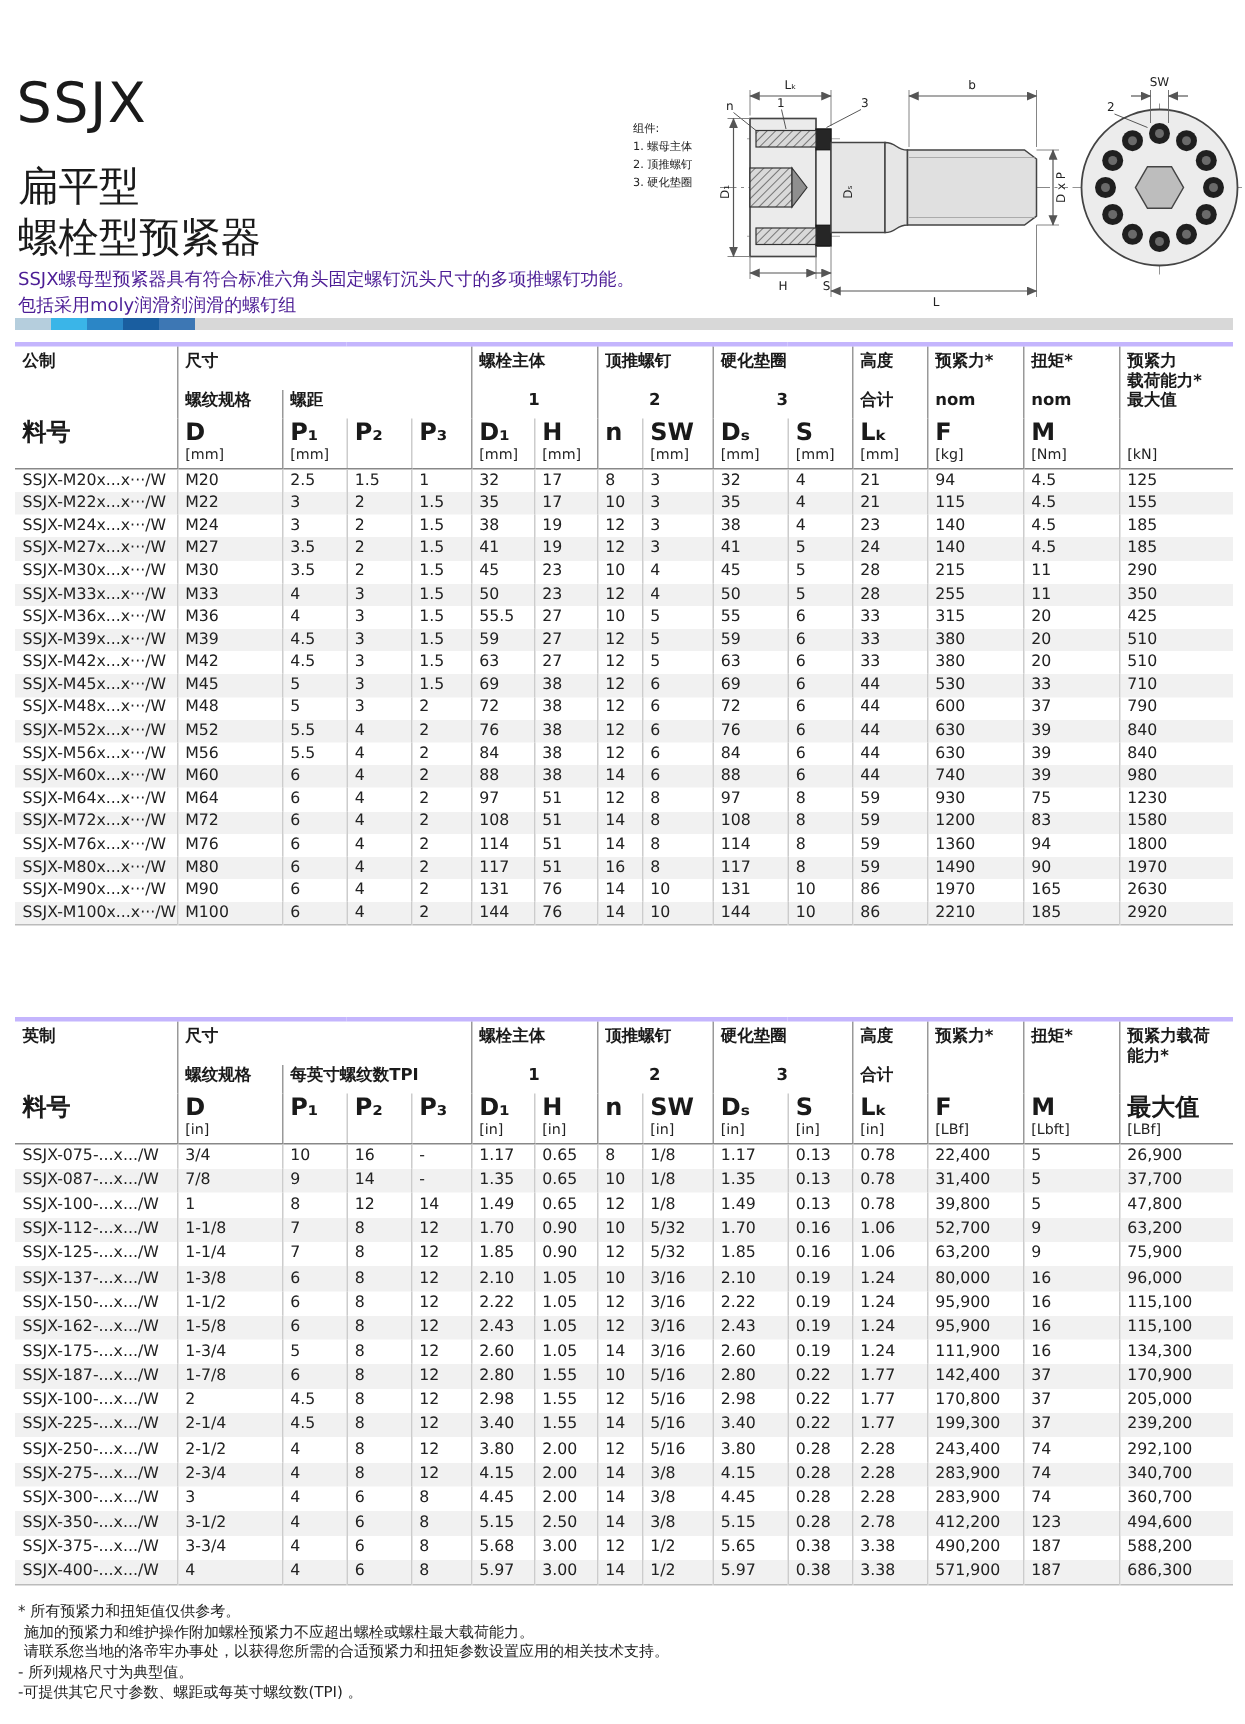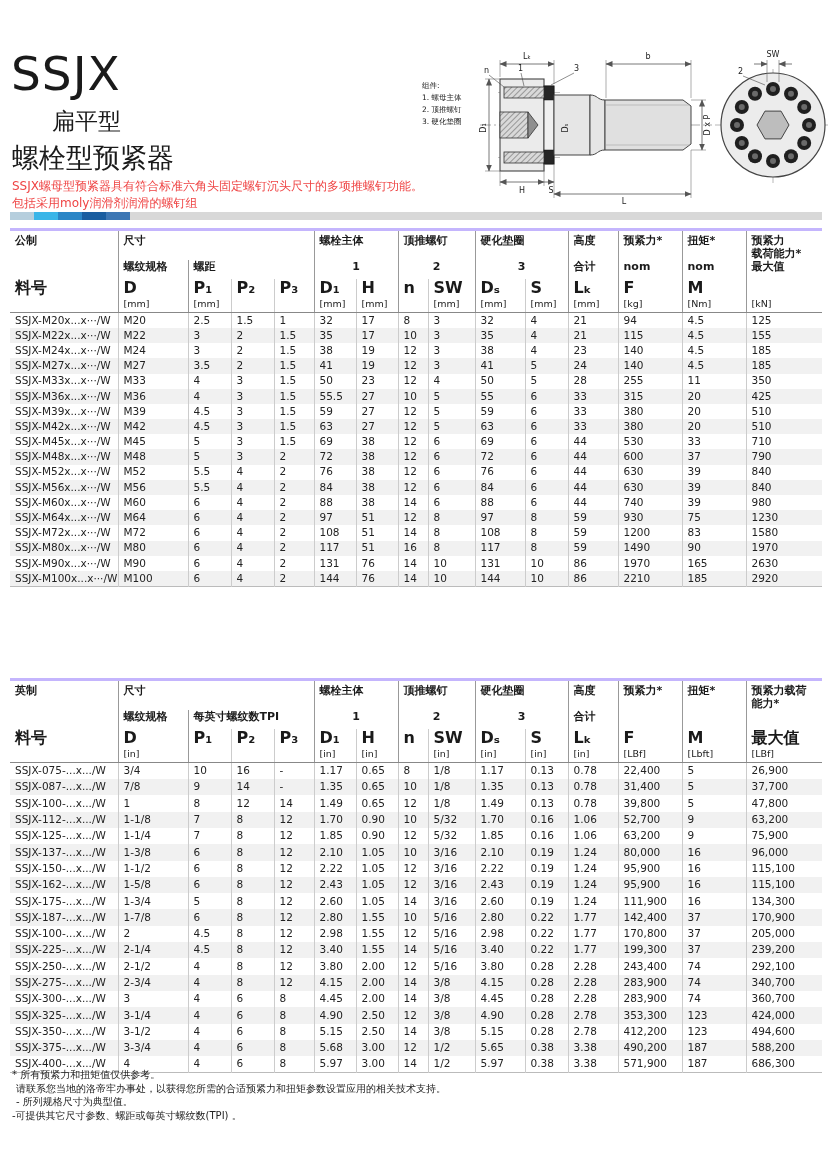--- a/index.html
+++ b/index.html
@@ -1,23 +1,23 @@
 <!DOCTYPE html>
 <html><head>
 <meta charset="utf-8">
 <style>
   * { margin:0; padding:0; box-sizing:border-box; }
   html,body { background:#fff; }
   .page { position:relative; width:830px; height:1149px; background:#ffffff; overflow:hidden;
           font-family:"DejaVu Sans","Liberation Sans",sans-serif; color:#1a1a1a; }
 
-  .product-title { position:absolute; left:11px; top:50px; font-size:47px; line-height:1; font-weight:400; letter-spacing:1px; }
-  .sub-line1 { position:absolute; left:12px; top:106px; font-size:23px; font-weight:400;margin-left:40px; }
+  .product-title { position:absolute; left:11px; top:50px; font-size:37px; line-height:1; font-weight:400; letter-spacing:1px; }
+  .sub-line1 { position:absolute; left:12px; top:106px; font-size:27px; font-weight:400; }
   .sub-line2 { position:absolute; left:12px; top:140px; font-size:27px; font-weight:400; }
-  .desc { position:absolute; left:12px; top:178px; font-size:12px; line-height:1.38; color:#ef4444; }
+  .desc { position:absolute; left:12px; top:178px; font-size:12px; line-height:1.38; color:#4c1d95; }
 
   .legend { position:absolute; left:422px; top:80px; font-size:7.5px; line-height:1.6; color:#222; }
 
   .brand-bar { position:absolute; left:10px; top:212px; width:812px; height:8px; display:flex; }
   .brand-bar span { width:24px; height:8px; display:block; }
   .brand-bar span.rest { flex:1; }
 
   .drawing { position:absolute; left:478px; top:24px; }
 
   .metric-wrap   { position:absolute; left:10px; top:228px; }
@@ -386,20 +386,37 @@
             <td>12</td>
             <td>3</td>
             <td>41</td>
             <td>5</td>
             <td>24</td>
             <td>140</td>
             <td>4.5</td>
             <td>185</td>
           </tr>
           <tr>
+            <td>SSJX-M30x...x···/W</td>
+            <td>M30</td>
+            <td>3.5</td>
+            <td>2</td>
+            <td>1.5</td>
+            <td>45</td>
+            <td>23</td>
+            <td>10</td>
+            <td>4</td>
+            <td>45</td>
+            <td>5</td>
+            <td>28</td>
+            <td>215</td>
+            <td>11</td>
+            <td>290</td>
+          </tr>
+          <tr>
             <td>SSJX-M33x...x···/W</td>
             <td>M33</td>
             <td>4</td>
             <td>3</td>
             <td>1.5</td>
             <td>50</td>
             <td>23</td>
             <td>12</td>
             <td>4</td>
             <td>50</td>
@@ -571,20 +588,37 @@
             <td>108</td>
             <td>51</td>
             <td>14</td>
             <td>8</td>
             <td>108</td>
             <td>8</td>
             <td>59</td>
             <td>1200</td>
             <td>83</td>
             <td>1580</td>
+          </tr>
+          <tr>
+            <td>SSJX-M76x...x···/W</td>
+            <td>M76</td>
+            <td>6</td>
+            <td>4</td>
+            <td>2</td>
+            <td>114</td>
+            <td>51</td>
+            <td>14</td>
+            <td>8</td>
+            <td>114</td>
+            <td>8</td>
+            <td>59</td>
+            <td>1360</td>
+            <td>94</td>
+            <td>1800</td>
           </tr>
           <tr>
             <td>SSJX-M80x...x···/W</td>
             <td>M80</td>
             <td>6</td>
             <td>4</td>
             <td>2</td>
             <td>117</td>
             <td>51</td>
             <td>16</td>
@@ -991,37 +1025,20 @@
             <td>14</td>
             <td>3/8</td>
             <td>4.45</td>
             <td>0.28</td>
             <td>2.28</td>
             <td>283,900</td>
             <td>74</td>
             <td>360,700</td>
           </tr>
           <tr>
-            <td>SSJX-325-...x.../W</td>
-            <td>3-1/4</td>
-            <td>4</td>
-            <td>6</td>
-            <td>8</td>
-            <td>4.90</td>
-            <td>2.50</td>
-            <td>12</td>
-            <td>3/8</td>
-            <td>4.90</td>
-            <td>0.28</td>
-            <td>2.78</td>
-            <td>353,300</td>
-            <td>123</td>
-            <td>424,000</td>
-          </tr>
-          <tr>
             <td>SSJX-350-...x.../W</td>
             <td>3-1/2</td>
             <td>4</td>
             <td>6</td>
             <td>8</td>
             <td>5.15</td>
             <td>2.50</td>
             <td>14</td>
             <td>3/8</td>
             <td>5.15</td>
@@ -1064,18 +1081,19 @@
             <td>571,900</td>
             <td>187</td>
             <td>686,300</td>
           </tr>
         </tbody>
     </table>
   </div>
 
   <div class="footnotes">
       <div>* 所有预紧力和扭矩值仅供参考。</div>
+      <div>施加的预紧力和维护操作附加螺栓预紧力不应超出螺栓或螺柱最大载荷能力。</div>
       <div>请联系您当地的洛帝牢办事处，以获得您所需的合适预紧力和扭矩参数设置应用的相关技术支持。</div>
       <div>- 所列规格尺寸为典型值。</div>
       <div>-可提供其它尺寸参数、螺距或每英寸螺纹数(TPI) 。</div>
     </div>
 
 </div>
 
 </body></html>

